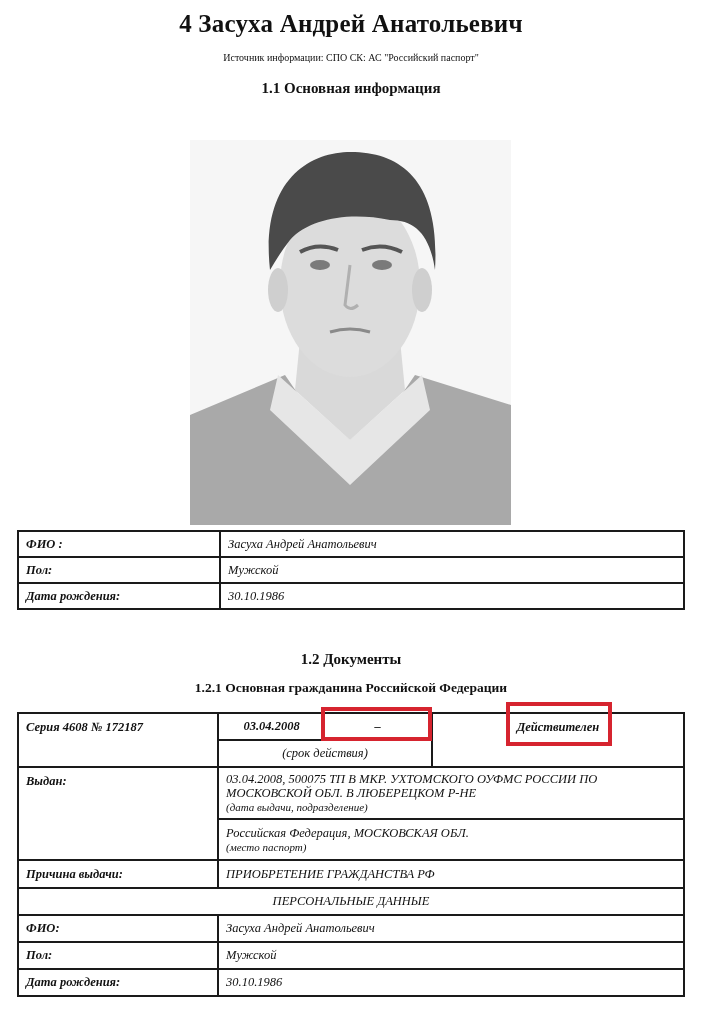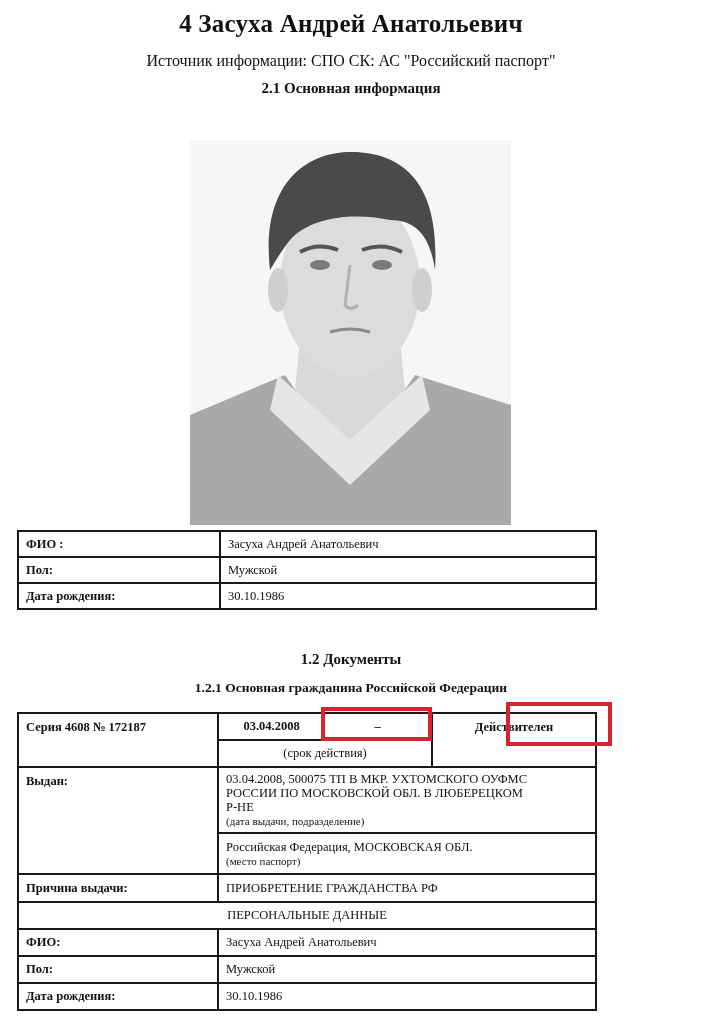--- a/index.html
+++ b/index.html
@@ -6,41 +6,42 @@
   body {
     width: 702px; height: 1020px; position: relative; overflow: hidden;
     font-family: "Liberation Serif", "DejaVu Serif", serif; color: #111;
   }
   .title {
     position: absolute; left: 0; top: 10px; width: 702px; text-align: center;
     font-size: 25px; font-weight: bold; letter-spacing: 0.2px;
   }
   .source {
     position: absolute; left: 0; top: 52px; width: 702px; text-align: center;
-    font-size: 16px;
+    font-size: 10px;
   }
   .h2 {
     position: absolute; left: 0; width: 702px; text-align: center;
     font-size: 15px; font-weight: bold;
   }
   .h3 {
     position: absolute; left: 0; width: 702px; text-align: center;
     font-size: 13.5px; font-weight: bold;
   }
   
   .photo {
     position: absolute; left: 190px; top: 140px; width: 321px; height: 385px;
     background: #f7f7f7; overflow: hidden;
   }
   .photo svg { display: block; }
 
   table.grid {
-    position: absolute; left: 17px; width: 580px;
+    position: absolute; left: 17px; width: 668px;
     border-collapse: collapse; table-layout: fixed;
     font-size: 12.5px;
+    font-style: italic;
   }
   table.grid td {
     border: 2px solid #1a1a1a; padding: 0 7px; vertical-align: middle;
   }
   td.lbl { font-weight: bold; width: 186px; }
   table.t1 td { height: 24px; }
 
   
   table.t2 td.top { vertical-align: top; padding-top: 6px; }
   .center { text-align: center; }
@@ -48,21 +49,21 @@
   .red-box {
     position: absolute; border: 4px solid #d6242f; box-sizing: border-box;
     pointer-events: none;
   }
 </style>
 </head>
 <body>
 
 <div class="title">4 Засуха Андрей Анатольевич</div>
 <div class="source">Источник информации: СПО СК: АС "Российский паспорт"</div>
-<div class="h2" style="top:80px">2.1 Основная информация</div>
+<div class="h2" style="top:80px">1.1 Основная информация</div>
 
 <div class="photo">
   <svg width="321" height="385" viewBox="0 0 321 385">
     <rect width="321" height="385" fill="#f6f6f6"></rect>
 
     <path d="M0 275 L95 235 L160 330 L225 235 L321 265 L321 385 L0 385 Z" fill="#a9a9a9"></path>
 
     <path d="M88 235 L160 300 L232 235 L240 270 L160 345 L80 270 Z" fill="#e6e6e6"></path>
 
     <path d="M110 200 L210 200 L215 250 L160 300 L105 250 Z" fill="#d9d9d9"></path>

